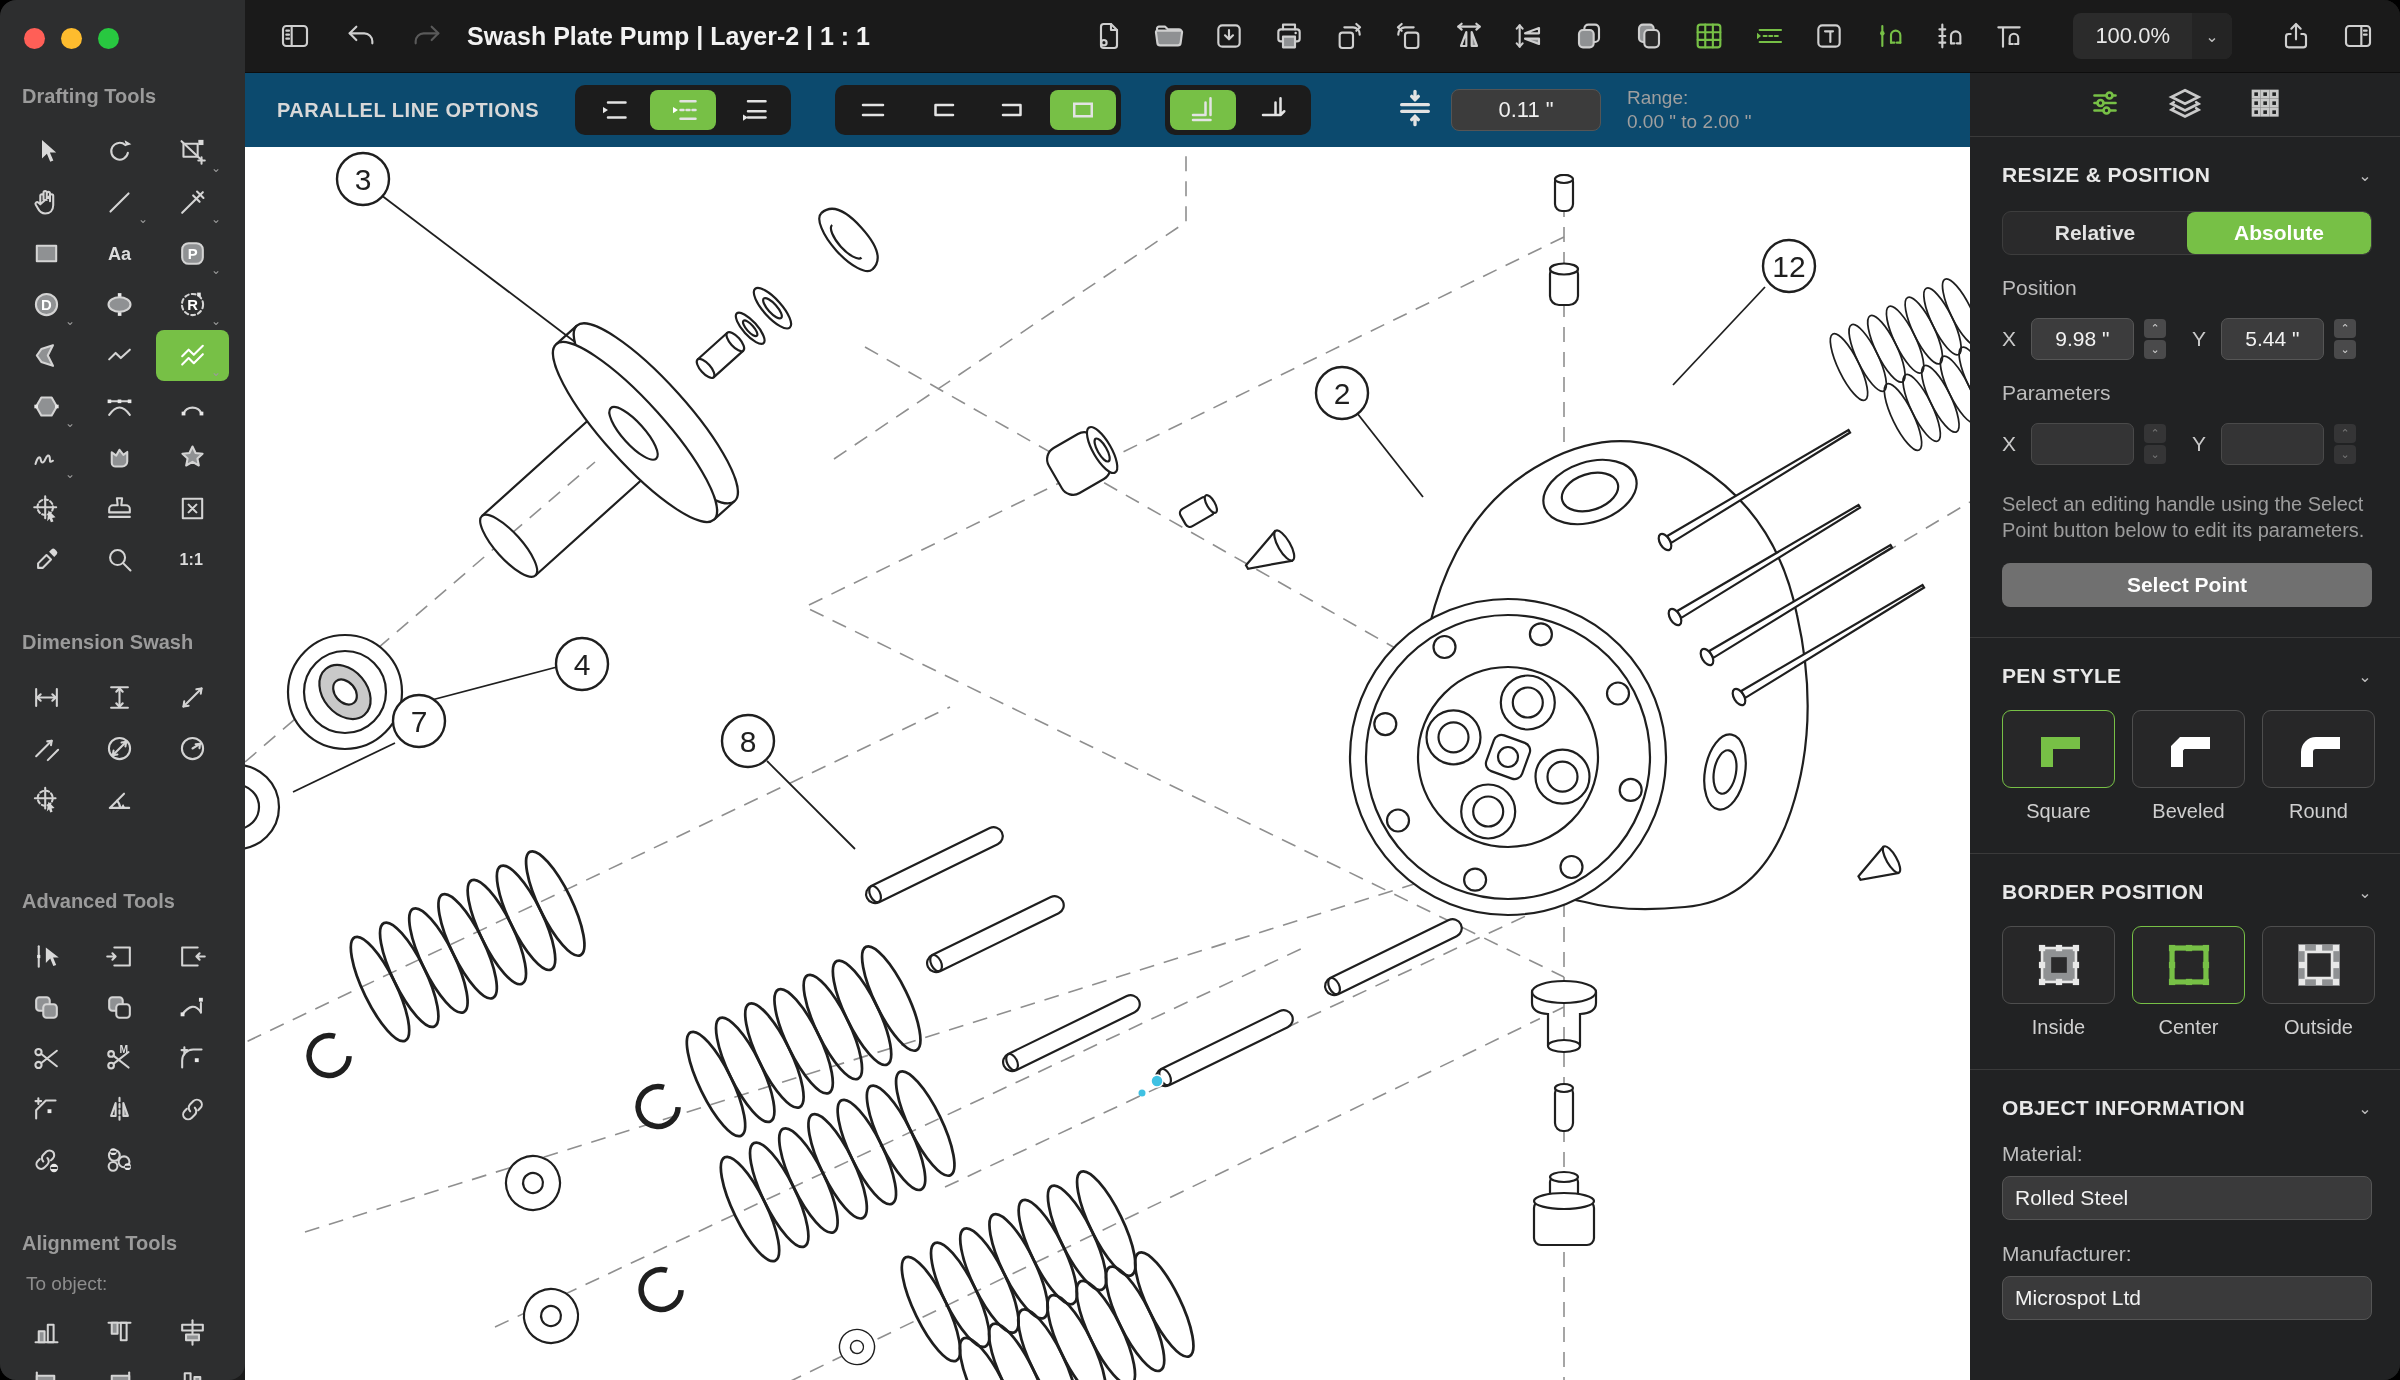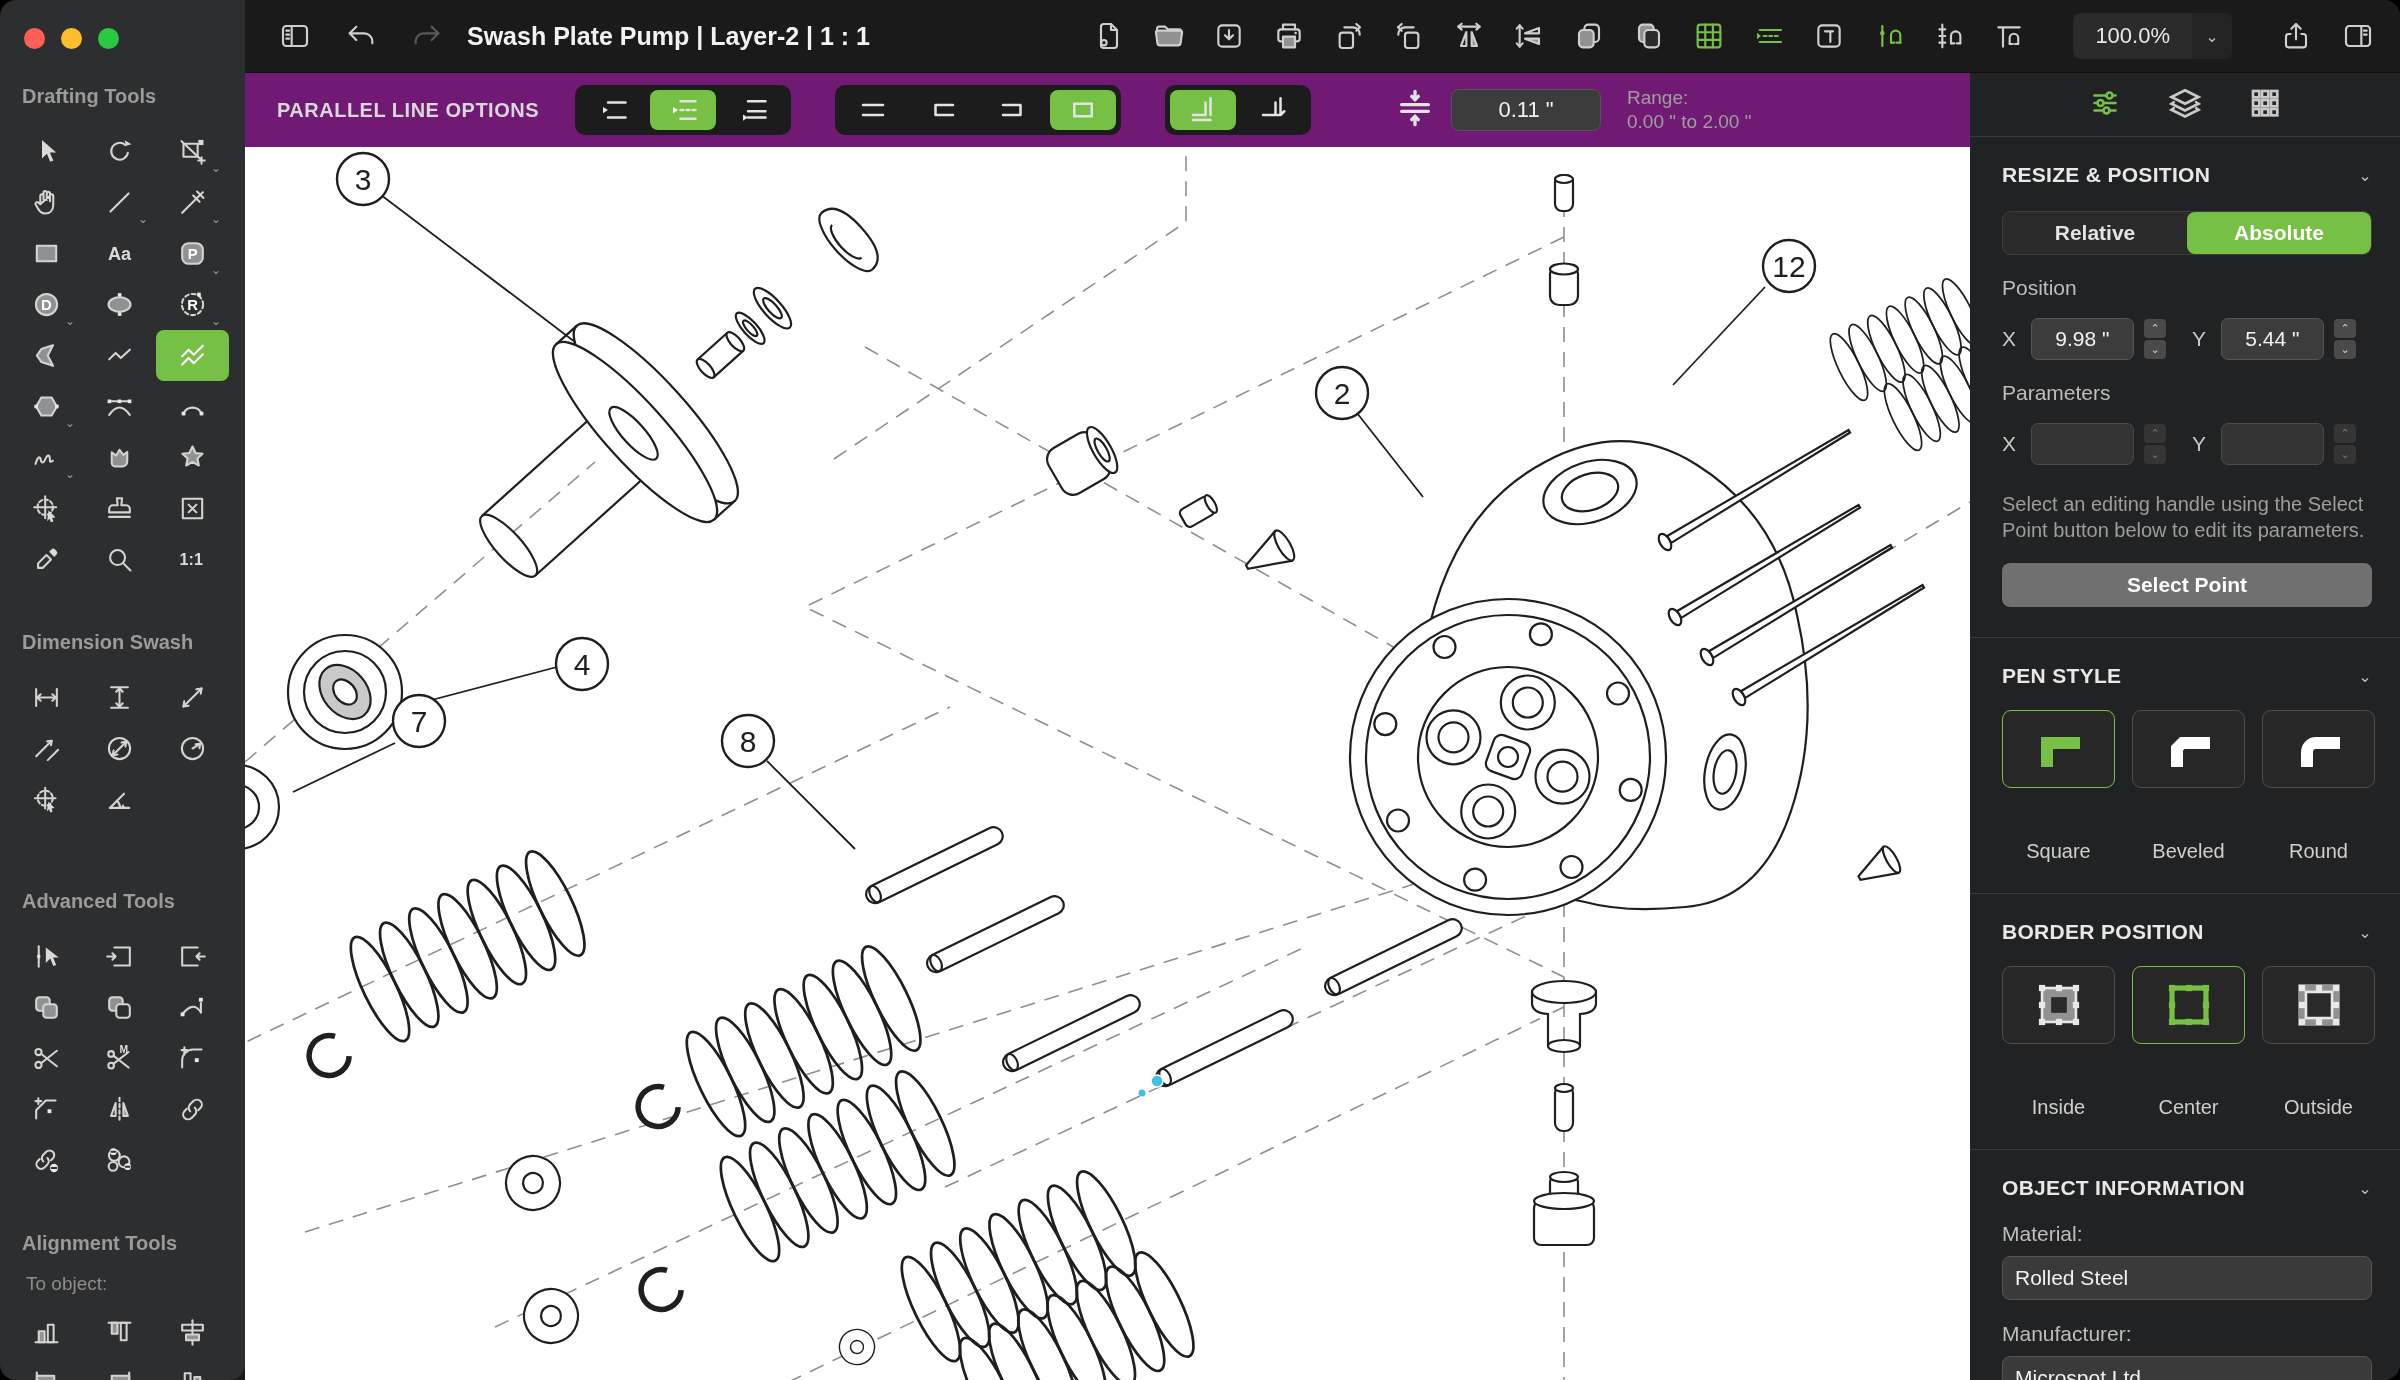--- a/index.html
+++ b/index.html
@@ -10,21 +10,21 @@
   .tb-icon { width:44px; height:44px; display:flex; align-items:center; justify-content:center; flex:0 0 auto; }
   .tb-icon svg { width:32px; height:32px; stroke:#cfcfcf; fill:none; stroke-width:1.6; stroke-linecap:round; stroke-linejoin:round; }
   .tb-icon.green svg { stroke:#77c046; }
   .tb-icon.dim svg { stroke:#5a5a5a; }
   .win-title { color:#f2f2f2; font-size:25px; font-weight:700; margin-left:18px; white-space:nowrap; }
   .tb-right { display:flex; align-items:center; gap:28px; margin-left:auto; margin-right:20px; }
   .zoom-ctl { display:flex; align-items:center; background:#2b2b2b; border-radius:8px; height:46px; overflow:hidden; margin:0 14px; }
   .zoom-val { color:#e8e8e8; font-size:22px; padding:0 22px; }
   .zoom-chev { width:40px; height:46px; background:#242424; color:#bbb; display:flex; align-items:center; justify-content:center; font-size:16px; }
   
-  .optionsbar { position:absolute; left:245px; top:72px; width:1725px; height:75px; background:#701a75; border-top:1px solid #0d0d0d; display:flex; align-items:center; }
+  .optionsbar { position:absolute; left:245px; top:72px; width:1725px; height:75px; background:#0c4a6e; border-top:1px solid #0d0d0d; display:flex; align-items:center; }
   .opt-label { color:#d8d8d8; font-size:20px; font-weight:700; letter-spacing:.5px; margin-left:32px; margin-right:36px; }
   .seg-group { display:flex; background:#1c1c1c; border-radius:10px; padding:5px; gap:4px; margin-right:44px; }
   .seg-btn { width:66px; height:40px; border-radius:8px; display:flex; align-items:center; justify-content:center; }
   .seg-btn svg { width:34px; height:30px; stroke:#e3e3e3; fill:none; stroke-width:2; stroke-linecap:round; }
   .seg-btn.active { background:#77c046; }
   .spacing-icon { margin-left:40px; margin-right:16px; }
   .spacing-icon svg { width:40px; height:40px; stroke:#e3e3e3; fill:none; stroke-width:2; stroke-linecap:round; }
   .spacing-field { background:#3c3c3c; border:1px solid #555; border-radius:8px; width:150px; height:42px; color:#f0f0f0; font-size:22px; text-align:center; line-height:40px; }
   .range-text { color:#9f9f9f; font-size:19px; line-height:1.25; margin-left:26px; }
   
@@ -54,21 +54,21 @@
   .field-row { display:flex; align-items:center; margin-top:18px; gap:10px; }
   .field-row .axis { color:#c9c9c9; font-size:21px; width:22px; }
   .num-field { background:#3c3c3d; border:1px solid #565656; border-radius:7px; height:42px; width:122px; color:#f2f2f2; font-size:21px; display:flex; align-items:center; justify-content:center; }
   .num-field.empty { background:#343435; border-color:#4a4a4a; }
   .stepper { width:24px; height:42px; display:flex; flex-direction:column; justify-content:center; gap:2px; margin-right:16px; }
   .stepper span { width:22px; height:19px; background:#4a4a4b; border-radius:4px; color:#d0d0d0; font-size:11px; display:flex; align-items:center; justify-content:center; }
   .stepper.dim span { background:#353536; color:#777; }
   .help-text { color:#9d9d9d; font-size:20px; line-height:1.3; margin-top:26px; }
   .rp-btn { margin-top:20px; height:44px; background:#707070; border-radius:8px; color:#fdfdfd; font-size:21px; font-weight:700; display:flex; align-items:center; justify-content:center; }
   .card-row { display:flex; gap:17px; margin-top:22px; }
-  .card { width:113px; display:flex; flex-direction:column; align-items:center;gap:40px; }
+  .card { width:113px; display:flex; flex-direction:column; align-items:center; }
   .card .box { width:113px; height:78px; background:#272728; border:1.5px solid #4e4e4e; border-radius:9px; display:flex; align-items:center; justify-content:center; }
   .card.sel .box { border-color:#77c046; }
   .card .cap { color:#cfcfcf; font-size:20px; margin-top:12px; }
   .obj-label { color:#bdbdbd; font-size:21px; margin-top:22px; }
   .obj-field { margin-top:10px; background:#3a3a3b; border:1px solid #555; border-radius:8px; height:44px; color:#f2f2f2; font-size:21px; display:flex; align-items:center; padding-left:12px; }
   
   .canvas { position:absolute; left:245px; top:147px; width:1725px; height:1233px; background:#fff; }
 </style>
 </head>
 <body>

